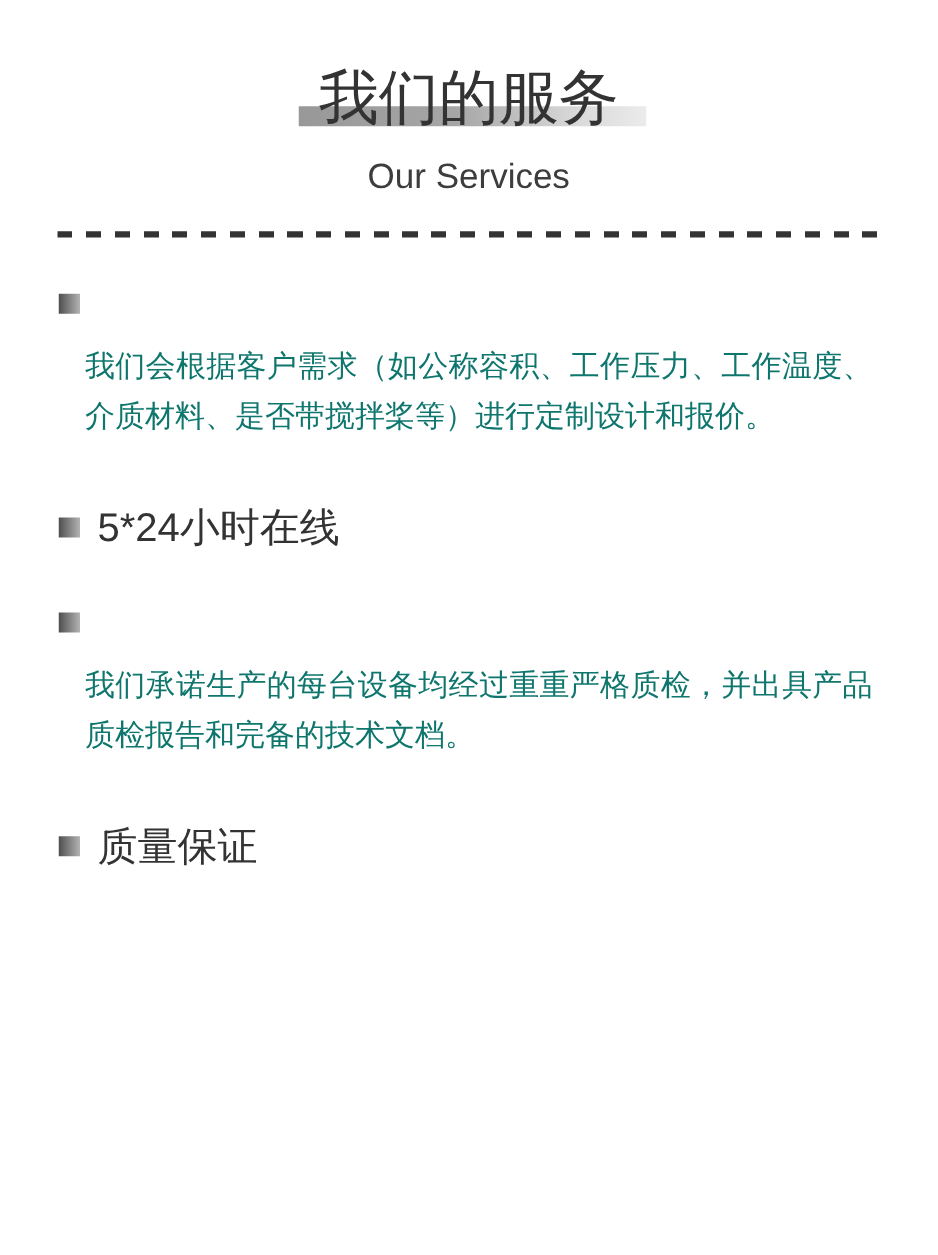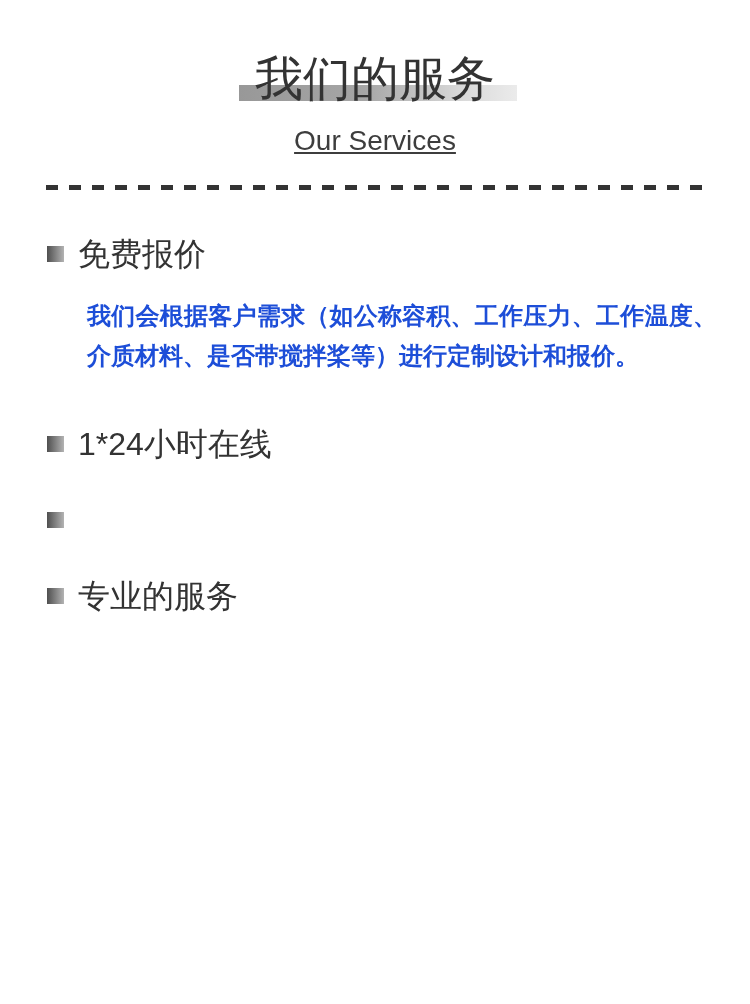--- a/index.html
+++ b/index.html
@@ -42,21 +42,20 @@
   .title-text {
     position: relative;
     z-index: 1;
   }
   .subtitle {
     margin-top: 16px;
     font-size: 28px;
     line-height: 1.2;
     color: #3d3d3d;
     font-weight: 400;
-    text-decoration: underline;
   }
   
   .divider {
     height: 5px;
     margin: 28px 43px 0 46px;
     background: repeating-linear-gradient(90deg, #333333 0px, #333333 12px, transparent 12px, transparent 23px);
   }
   
   .services {
     margin-top: 45px;
@@ -77,26 +76,26 @@
     background: linear-gradient(90deg, #4f4f4f 0%, #8b8b8b 60%, #b3b3b3 100%);
   }
   .service-title {
     font-size: 32px;
     line-height: 38px;
     color: #333333;
     font-weight: 400;
   }
   .service-desc {
     margin-top: 23px;
-    margin-left: 40px;
+    margin-left: 21px;
     width: 630px;
     font-size: 24px;
     line-height: 40px;
-    color: #1d4ed8;
-    font-weight: 700;
+    color: #0f766e;
+    font-weight: 400;
     text-align: justify;
     text-justify: inter-ideograph;
   }
 </style>
 </head>
 <body>
 
 <div class="page">
 
   <div class="header">
@@ -107,40 +106,40 @@
     <div class="subtitle">Our Services</div>
   </div>
 
   <div class="divider"></div>
 
   <div class="services">
 
     <div class="service">
       <div class="service-head">
         <span class="bullet"></span>
-        <span class="service-title">免费报价</span>
       </div>
       <div class="service-desc">我们会根据客户需求（如公称容积、工作压力、工作温度、介质材料、是否带搅拌桨等）进行定制设计和报价。</div>
     </div>
 
     <div class="service">
       <div class="service-head">
         <span class="bullet"></span>
-        <span class="service-title">1*24小时在线</span>
+        <span class="service-title">5*24小时在线</span>
       </div>
     </div>
 
     <div class="service">
       <div class="service-head">
         <span class="bullet"></span>
       </div>
+      <div class="service-desc">我们承诺生产的每台设备均经过重重严格质检，并出具产品质检报告和完备的技术文档。</div>
     </div>
 
     <div class="service">
       <div class="service-head">
         <span class="bullet"></span>
-        <span class="service-title">专业的服务</span>
+        <span class="service-title">质量保证</span>
       </div>
     </div>
 
   </div>
 
 </div>
 
 </body></html>

